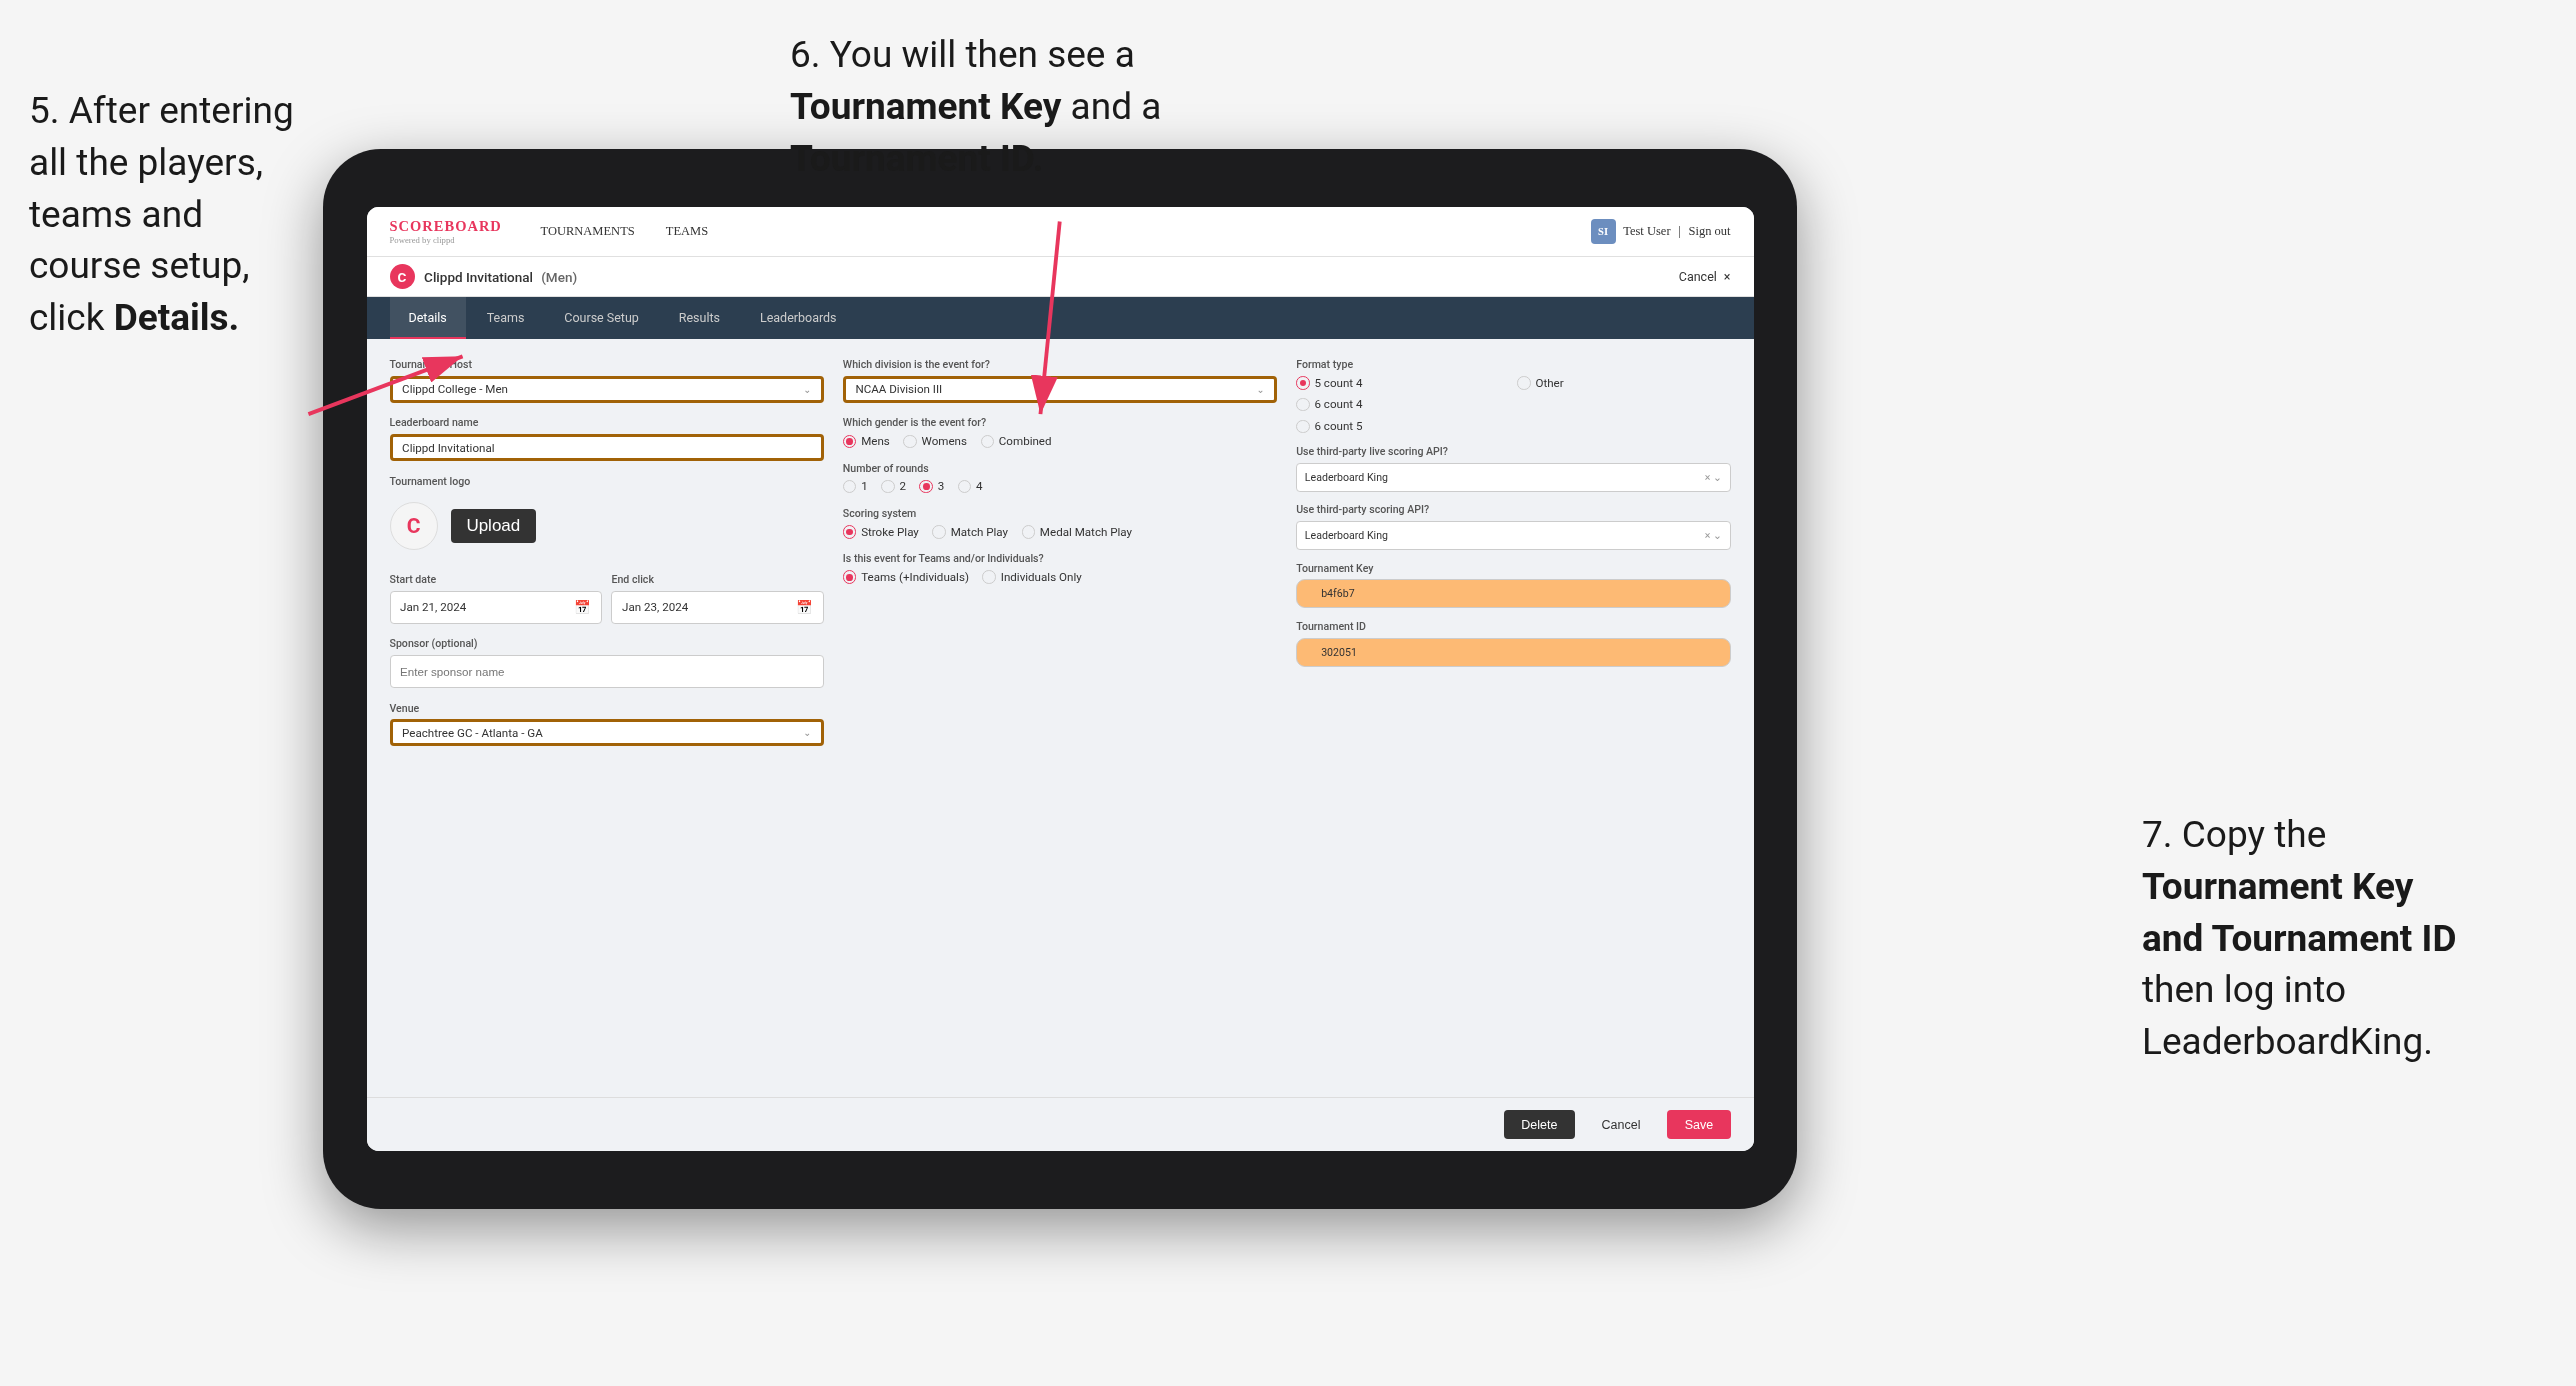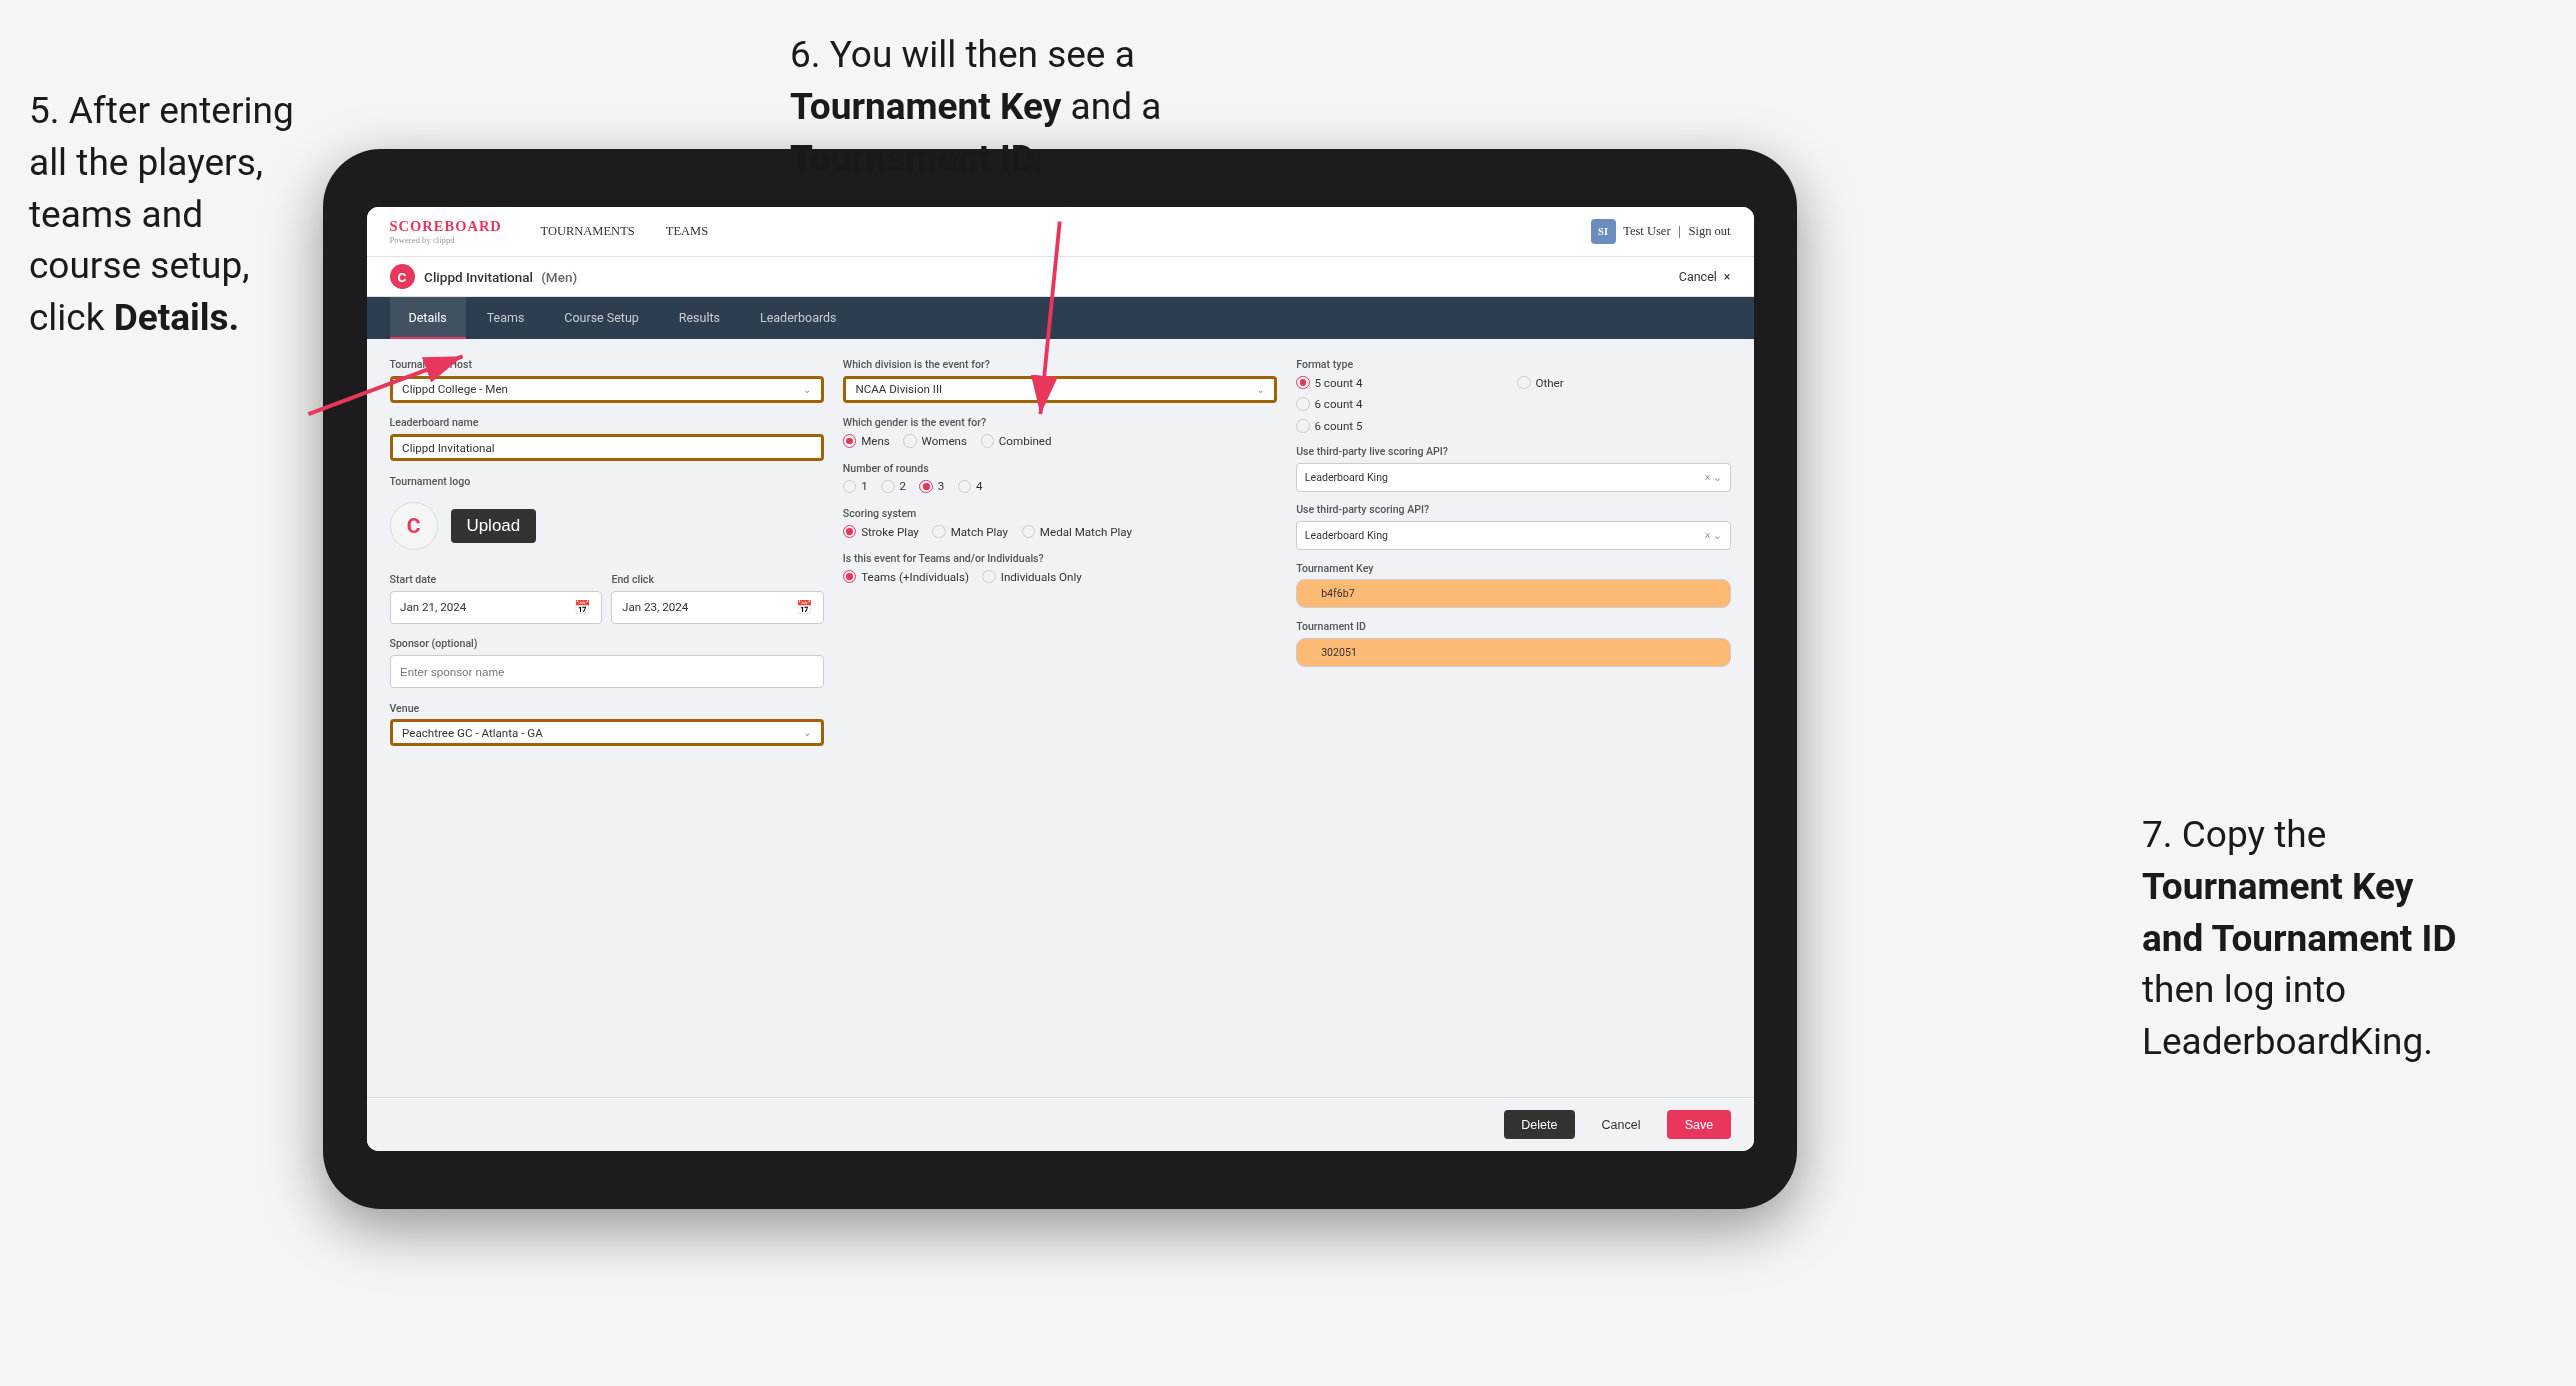--- a/index.html
+++ b/index.html
@@ -323,21 +323,21 @@
     
     .radio-group {
       display: flex;
       align-items: center;
       gap: 13.5px;
       flex-wrap: wrap;
     }
 
     .radio-item {
       display: flex;
-      align-items: flex-start;
+      align-items: flex-end;
       gap: 4.8px;
       font-size: 11.6px;
       color: #333;
       cursor: pointer;
     }
 
     .radio-dot {
       width: 13.5px;
       height: 13.5px;
       border-radius: 50%;

